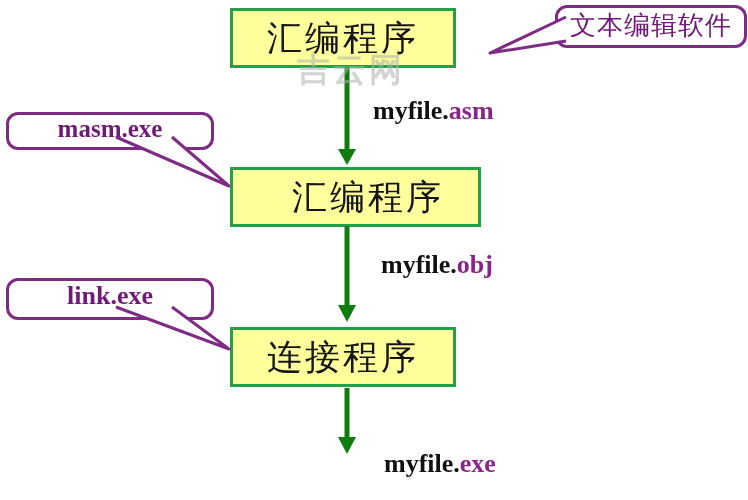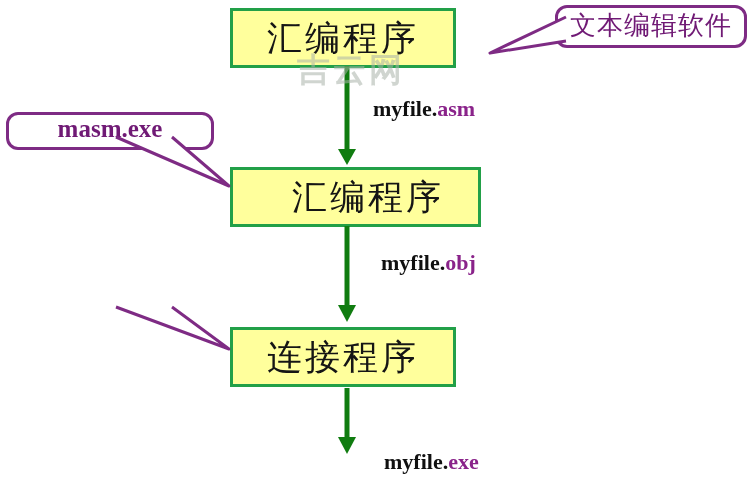--- a/index.html
+++ b/index.html
@@ -47,21 +47,21 @@
     color: #701a75;
     z-index: 2;
   }
   .callout .txt { position: relative; z-index: 5; }
   .callout-1 { left: 555px; top: 5px; width: 186px; height: 37px; font-size: 26px; letter-spacing: 1px; }
   .callout-2 { left: 6px; top: 112px; width: 202px; height: 32px; font-size: 25px; font-weight: bold; }
   .callout-3 { left: 6px; top: 278px; width: 202px; height: 36px; font-size: 26px; font-weight: bold; }
 
   .file-label {
     position: absolute;
-    font-size: 22px;
+    font-size: 26px;
     font-weight: bold;
     color: #101010;
     white-space: nowrap;
     z-index: 2;
   }
   .file-label .ext { color: #8A238A; }
   .label-1 { left: 373px; top: 96px; }
   .label-2 { left: 381px; top: 250px; }
   .label-3 { left: 384px; top: 449px; }
 
@@ -112,20 +112,23 @@
   <div class="flow-box box-3">
     <span>连接程序</span>
   </div>
 
   <div class="callout callout-1">
     <span class="txt">文本编辑软件</span>
   </div>
   <div class="callout callout-2">
     <span class="txt">masm.exe</span>
   </div>
+  <div class="callout callout-3">
+    <span class="txt">link.exe</span>
+  </div>
 
   <div class="file-label label-1">
     <span>myfile.</span><span class="ext">asm</span>
   </div>
   <div class="file-label label-2">
     <span>myfile.</span><span class="ext">obj</span>
   </div>
   <div class="file-label label-3">
     <span>myfile.</span><span class="ext">exe</span>
   </div>

